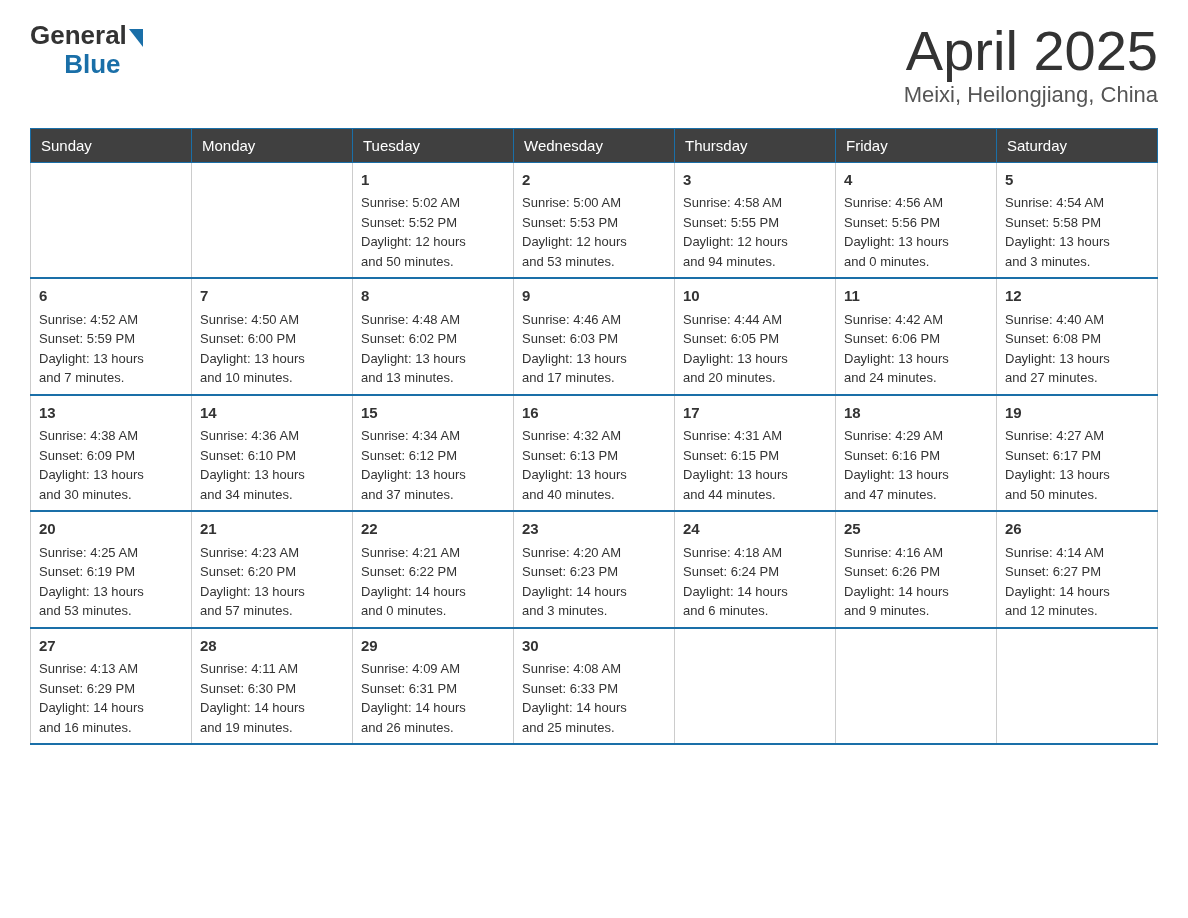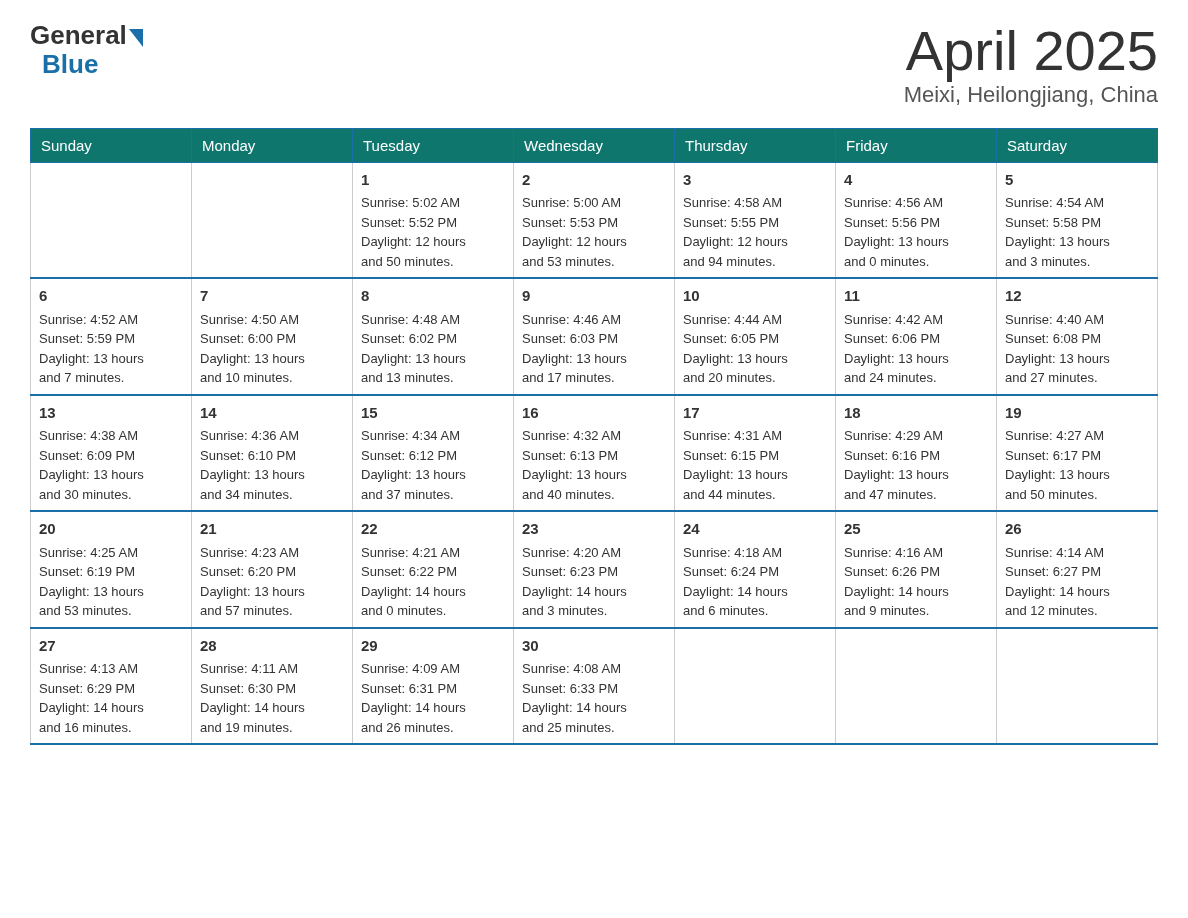--- a/index.html
+++ b/index.html
@@ -12,21 +12,21 @@
     }
     .header {
       display: flex;
       justify-content: space-between;
       align-items: flex-start;
       margin-bottom: 20px;
     }
     .logo {
       display: flex;
       flex-direction: column;
-      align-items: flex-start;
+      align-items: center;
     }
     .logo-top {
       display: flex;
       align-items: center;
       font-size: 26px;
       font-weight: bold;
       color: #333;
     }
     .logo-general { color: #333; font-size: 26px; font-weight: bold; }
     .logo-arrow {
@@ -57,21 +57,21 @@
     .location-title {
       font-size: 22px;
       color: #555;
       margin-top: 0;
     }
     .calendar {
       width: 100%;
       border-collapse: collapse;
     }
     .calendar thead tr th {
-      background-color: #0f766e;
+      background-color: #404040;
       color: #fff;
       padding: 8px 10px;
       font-size: 15px;
       font-weight: normal;
       text-align: left;
       border: 1px solid #1a6fa8;
     }
     .calendar tbody tr td {
       vertical-align: top;
       border: 1px solid #ccc;

